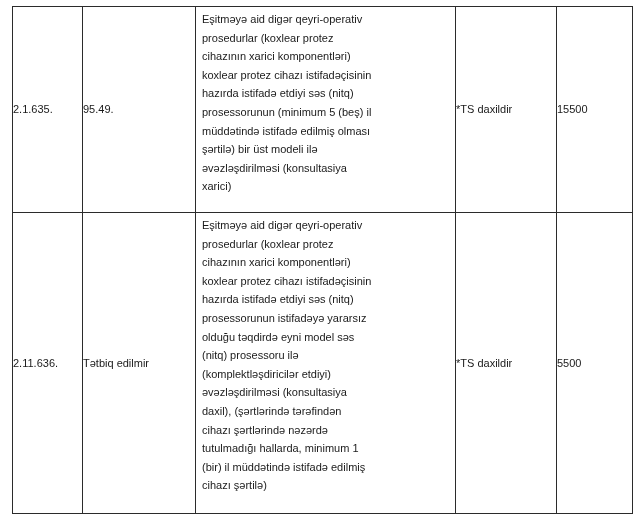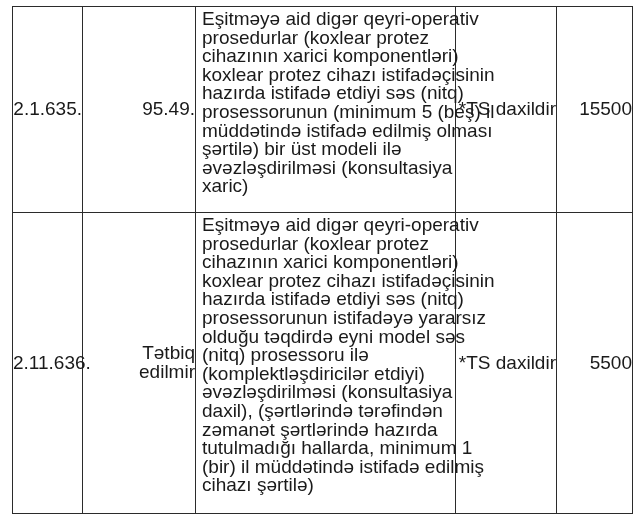--- a/index.html
+++ b/index.html
@@ -1,22 +1,22 @@
 <!DOCTYPE html>
 <html><head>
 <meta charset="utf-8">
 <style>
   html, body { margin: 0; padding: 0; background: #ffffff; }
   body { width: 640px; height: 523px; position: relative; overflow: hidden;
          font-family: "Liberation Sans", sans-serif; color: #1a1a1a; }
   table { position: absolute; left: 12px; top: 6px; border-collapse: collapse;
           table-layout: fixed; width: 620px; }
-  td { border: 1.5px solid #2b2b2b; font-size: 19px; line-height: 18.6px;
+  td { border: 1.5px solid #2b2b2b; font-size: 11px; line-height: 18.6px;
        vertical-align: middle; padding: 0; }
-  td.c { text-align: right; }
+  td.c { text-align: left; }
   td.desc { padding: 3px 6px 8px 6px; vertical-align: top; text-align: left; }
   col.c1 { width: 70px; } col.c2 { width: 113px; } col.c3 { width: 260px; }
   col.c4 { width: 101px; } col.c5 { width: 76px; }
   tr.r1 td { height: 194px; }
   tr.r2 td { height: 289px; }
   .line { display: block; white-space: nowrap; }
 </style>
 </head>
 <body>
 
@@ -35,41 +35,41 @@
     <td class="desc">
       <span class="line">Eşitməyə aid digər qeyri-operativ</span>
       <span class="line">prosedurlar (koxlear protez</span>
       <span class="line">cihazının xarici komponentləri)</span>
       <span class="line">koxlear protez cihazı istifadəçisinin</span>
       <span class="line">hazırda istifadə etdiyi səs (nitq)</span>
       <span class="line">prosessorunun (minimum 5 (beş) il</span>
       <span class="line">müddətində istifadə edilmiş olması</span>
       <span class="line">şərtilə) bir üst modeli ilə</span>
       <span class="line">əvəzləşdirilməsi (konsultasiya</span>
-      <span class="line">xaric)</span>
+      <span class="line">xarici)</span>
     </td>
     <td class="c">*TS daxildir</td>
     <td class="c">15500</td>
   </tr>
   <tr class="r2">
     <td class="c">2.11.636.</td>
     <td class="c">Tətbiq edilmir</td>
     <td class="desc">
       <span class="line">Eşitməyə aid digər qeyri-operativ</span>
       <span class="line">prosedurlar (koxlear protez</span>
       <span class="line">cihazının xarici komponentləri)</span>
       <span class="line">koxlear protez cihazı istifadəçisinin</span>
       <span class="line">hazırda istifadə etdiyi səs (nitq)</span>
       <span class="line">prosessorunun istifadəyə yararsız</span>
       <span class="line">olduğu təqdirdə eyni model səs</span>
       <span class="line">(nitq) prosessoru ilə</span>
       <span class="line">(komplektləşdiricilər etdiyi)</span>
       <span class="line">əvəzləşdirilməsi (konsultasiya</span>
       <span class="line">daxil), (şərtlərində tərəfindən</span>
-      <span class="line">zəmanət şərtlərində hazırda</span>
+      <span class="line">cihazı şərtlərində nəzərdə</span>
       <span class="line">tutulmadığı hallarda, minimum 1</span>
       <span class="line">(bir) il müddətində istifadə edilmiş</span>
       <span class="line">cihazı şərtilə)</span>
     </td>
     <td class="c">*TS daxildir</td>
     <td class="c">5500</td>
   </tr>
 </tbody>
   </table>
 

